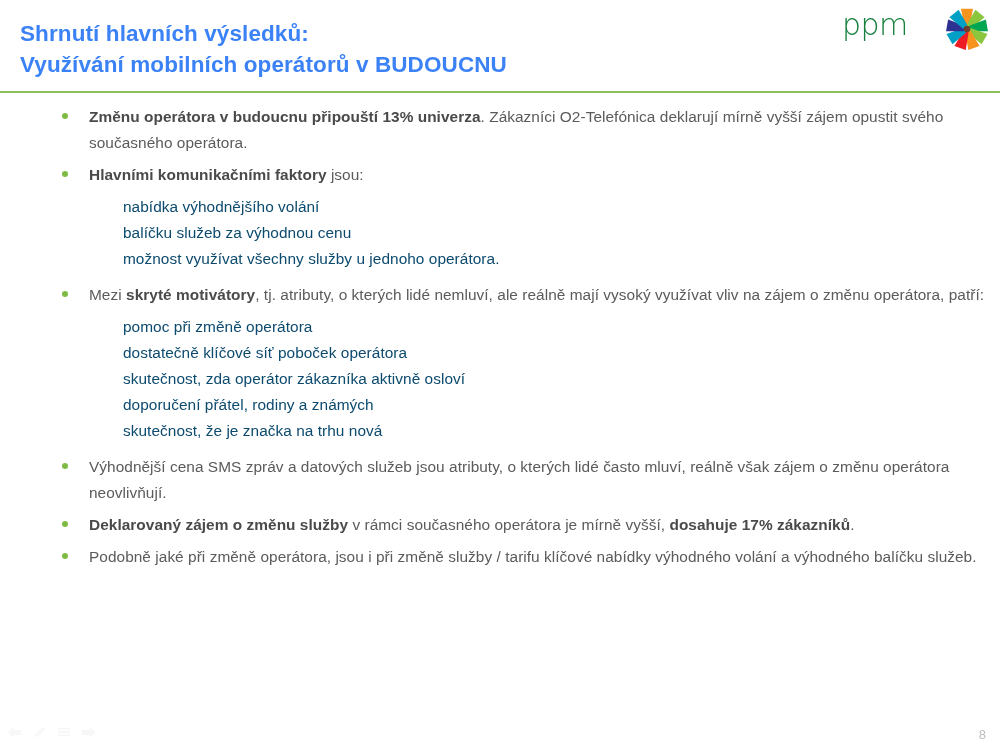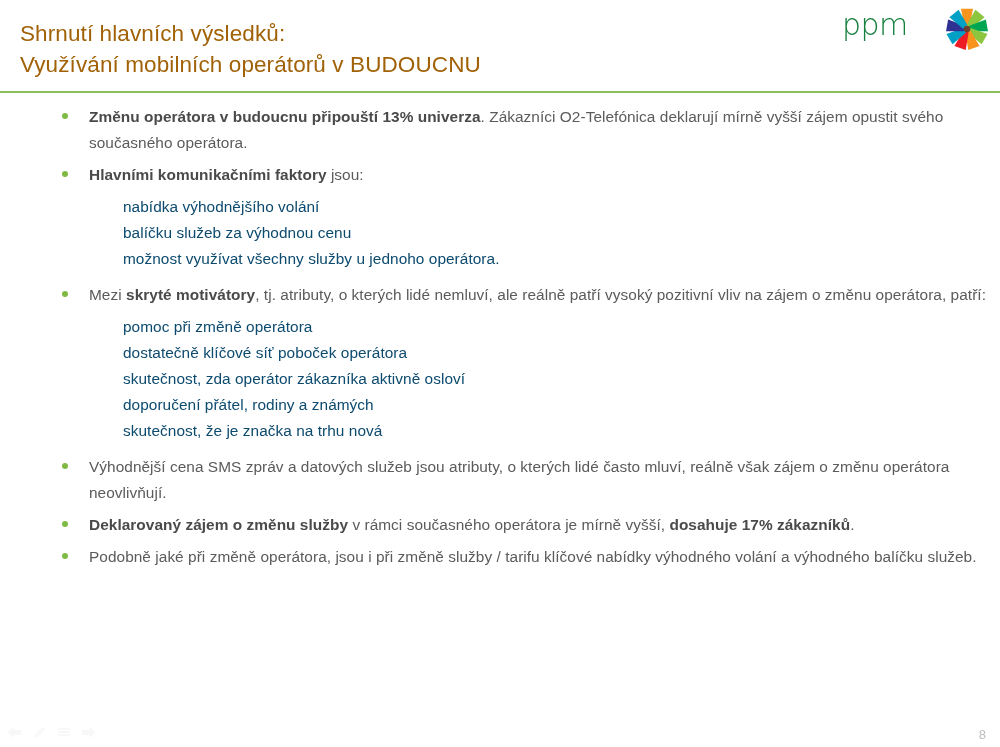--- a/index.html
+++ b/index.html
@@ -31,22 +31,22 @@
     height: 93px;
   }
   .title-block {
     position: absolute;
     left: 20px;
     top: 18px;
     width: 800px;
   }
   .title-line {
     font-size: 22.5px;
-    font-weight: normal;
-    color: #a16207;
+    font-weight: bold;
+    color: #3b82f6;
     line-height: 31px;
     letter-spacing: 0.1px;
     white-space: nowrap;
   }
   .header-rule {
     position: absolute;
     left: 0;
     top: 91px;
     width: 1000px;
     height: 2px;
@@ -217,21 +217,21 @@
     <div class="sub-list">
       <div class="sub-item">nabídka výhodnějšího volání</div>
       <div class="sub-item">balíčku služeb za výhodnou cenu</div>
       <div class="sub-item">možnost využívat všechny služby u jednoho operátora.</div>
     </div>
     <div class="gap-md"></div>
 
     <div class="bullet-row">
       <span class="bullet-dot"></span>
       <div class="bullet-text">
-        <span>Mezi  </span><b>skryté motivátory</b><span>, tj. atributy, o kterých lidé nemluví, ale reálně patří vysoký pozitivní vliv na zájem o změnu operátora, patří:</span>
+        <span>Mezi  </span><b>skryté motivátory</b><span>, tj. atributy, o kterých lidé nemluví, ale reálně mají vysoký využívat vliv na zájem o změnu operátora, patří:</span>
       </div>
     </div>
     <div class="gap-sm"></div>
     <div class="sub-list">
       <div class="sub-item">pomoc při změně operátora</div>
       <div class="sub-item">dostatečně klíčové síť poboček operátora</div>
       <div class="sub-item">skutečnost, zda operátor zákazníka aktivně osloví</div>
       <div class="sub-item">doporučení přátel, rodiny a známých</div>
       <div class="sub-item">skutečnost, že je značka na trhu nová</div>
     </div>

